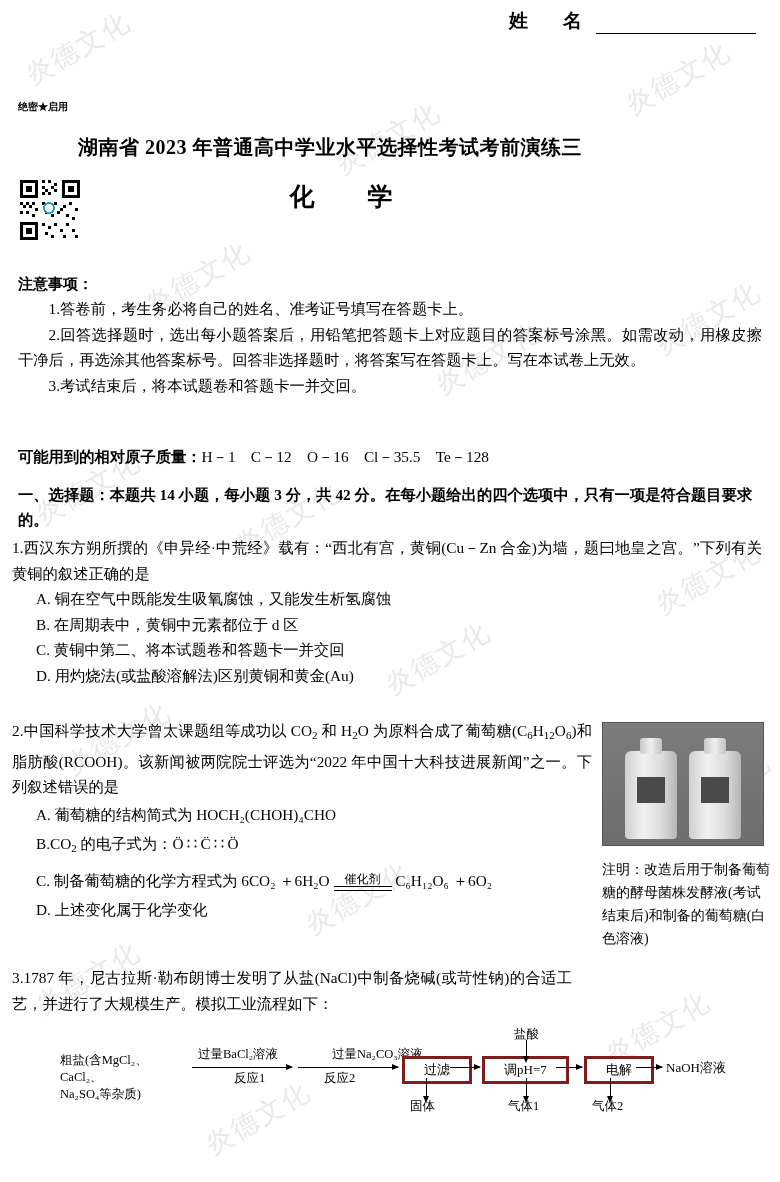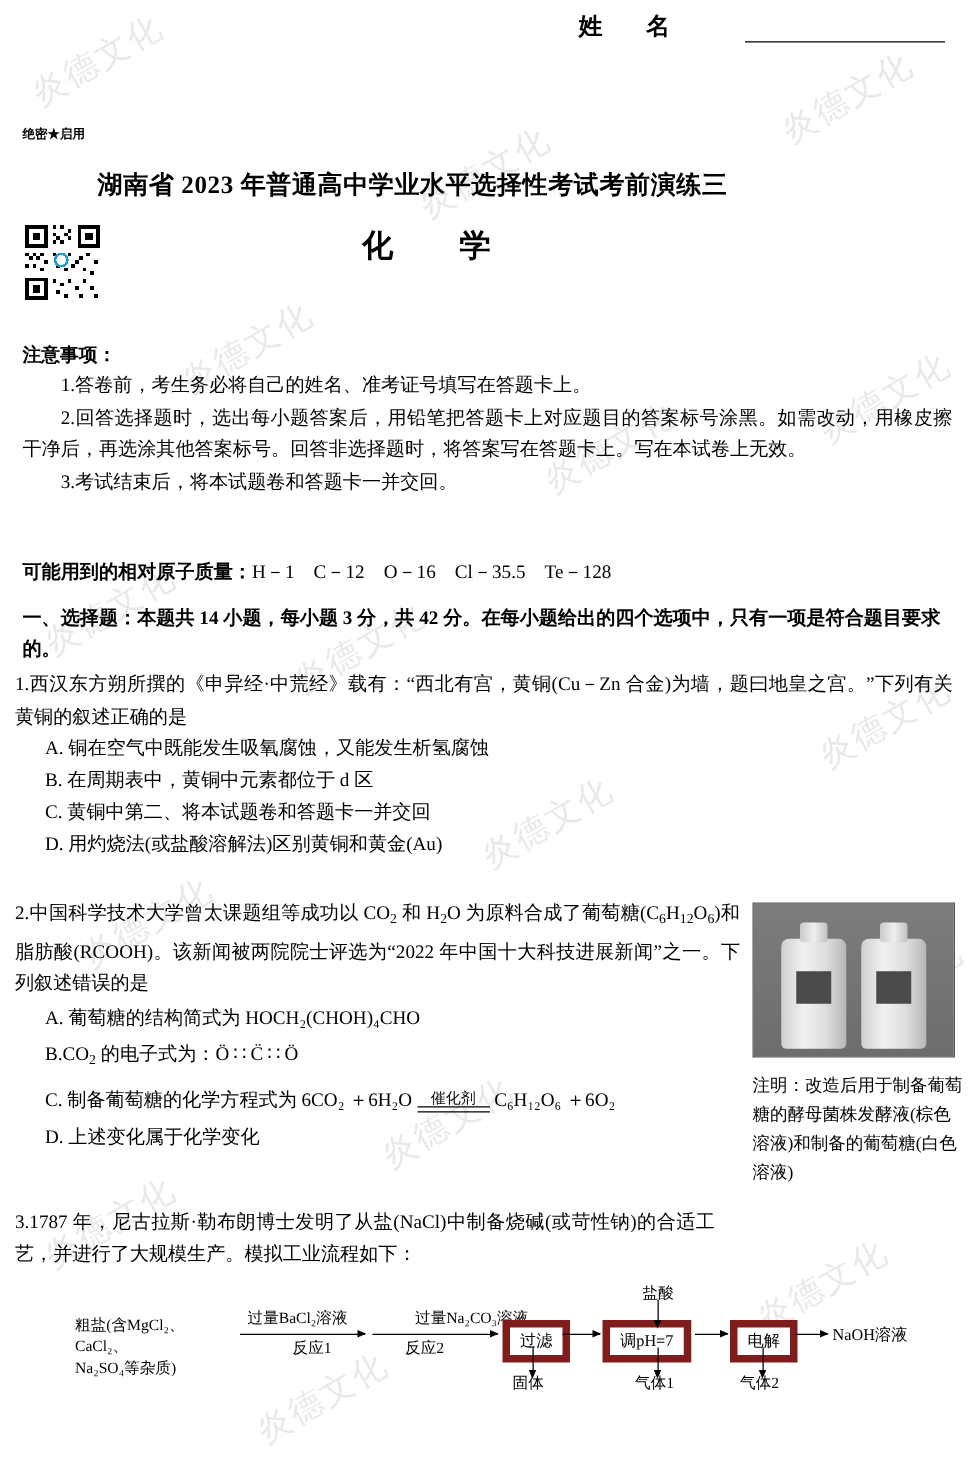--- a/index.html
+++ b/index.html
@@ -26,21 +26,21 @@
     white-space:nowrap;
   }
 
   .content{position:relative;z-index:2;}
 
   
   .topfields{
     position:absolute;top:8px;right:24px;width:320px;
     text-align:left;
   }
-  .fieldrow{display:flex;align-items:flex-end;justify-content:flex-end;margin-bottom:22px;gap:46px;}
+  .fieldrow{display:flex;align-items:flex-end;justify-content:flex-end;margin-bottom:22px;}
   .fieldlabel{font-size:19px;font-weight:bold;letter-spacing:8px;font-family:"Liberation Serif",serif;}
   .fieldline{border-bottom:1px solid #000;width:160px;height:17px;margin-left:6px;}
 
   .secret{position:absolute;left:18px;top:100px;font-size:10px;font-weight:bold;}
 
   .maintitle{
     position:absolute;left:78px;top:134px;width:640px;
     font-size:20px;font-weight:bold;letter-spacing:0.5px;
   }
   .subject{
@@ -93,21 +93,21 @@
 
   .caption{
     position:absolute;left:602px;top:858px;width:168px;
     font-size:14px;line-height:23px;font-family:"Liberation Serif",serif;
   }
 
   
   .flow{position:absolute;left:40px;top:1030px;width:720px;height:95px;font-size:12.5px;}
   .flowtext{position:absolute;}
   .box{
-    position:absolute;border:6px solid #7f1d1d;padding:2px 8px;font-size:13px;background:#fff;
+    position:absolute;border:3px solid #7f1d1d;padding:2px 19px;font-size:13px;background:#fff;
     white-space:nowrap;
   }
   .arrow{position:absolute;height:1px;background:#000;}
   .arrow:after{
     content:"";position:absolute;right:-1px;top:-3.5px;
     border-left:7px solid #000;border-top:3.5px solid transparent;border-bottom:3.5px solid transparent;
   }
   .varrow{position:absolute;width:1px;background:#000;}
   .varrow.down:after{
     content:"";position:absolute;left:-3.5px;bottom:-7px;
@@ -257,21 +257,21 @@
     </div>
 
     <div class="photo">
       <div class="bottle b1">
           <span class="label"></span>
         </div>
       <div class="bottle b2">
           <span class="label"></span>
         </div>
     </div>
-    <div class="caption">注明：改造后用于制备葡萄糖的酵母菌株发酵液(棕色溶液)和制备的葡萄糖(白色溶液)</div>
+    <div class="caption">注明：改造后用于制备葡萄糖的酵母菌株发酵液(考试结束后)和制备的葡萄糖(白色溶液)</div>
 
     <div class="q q3">
       <div>
         <span>3.</span><span>1787 年，尼古拉斯·勒布朗博士发明了从盐(NaCl)中制备烧碱(或苛性钠)的合适工艺，并进行了大规模生产。模拟工业流程如下：</span>
       </div>
     </div>
 
     <div class="flow">
       <div class="flowtext" style="left:20px;top:22px;width:130px;line-height:17px;">
         <div>粗盐(含MgCl₂、CaCl₂、</div>

